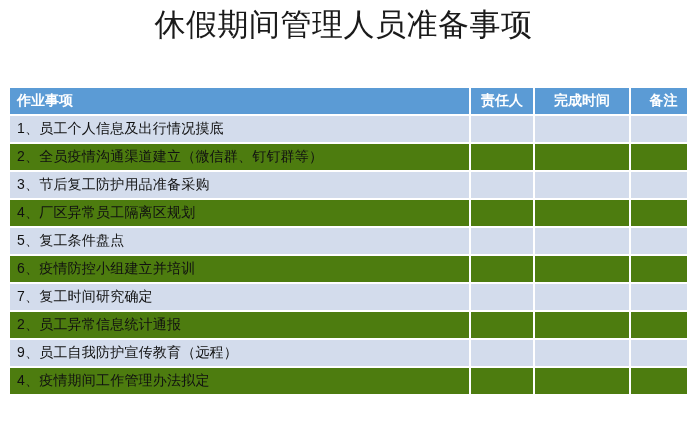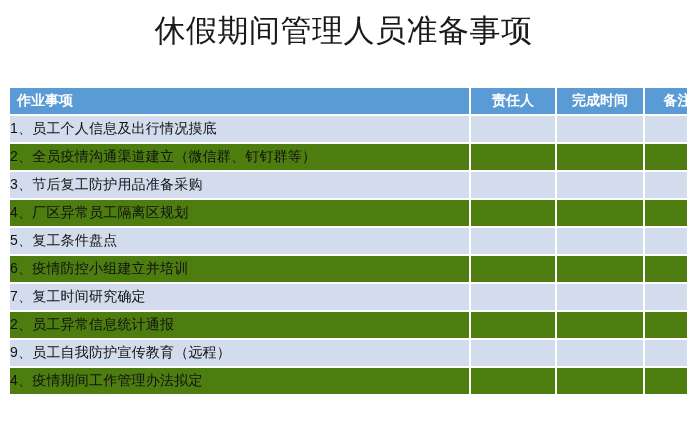--- a/index.html
+++ b/index.html
@@ -16,21 +16,21 @@
   .page {
     position: relative;
     width: 687px;
     height: 424px;
     background: #ffffff;
     box-sizing: border-box;
   }
   .title {
     position: absolute;
     left: 0;
-    top: 10px;
+    top: 4px;
     width: 687px;
     text-align: center;
     font-size: 31px;
     line-height: 42px;
     font-weight: 400;
     color: #1a1a1a;
     letter-spacing: 0.5px;
     white-space: nowrap;
   }
   .table-wrap {
@@ -70,31 +70,32 @@
     padding-left: 7px;
   }
   tbody tr.odd td {
     background: #d3dcec;
   }
   tbody tr.even td {
     background: #4d7c0f;
   }
   tbody td.task {
     text-align: left;
+    padding-left: 7px;
     color: #111111;
     font-size: 14px;
     white-space: nowrap;
     letter-spacing: 0.2px;
   }
   tbody td.blank {
     text-align: center;
   }
   .col-task  { width: 460px; }
-  .col-owner { width: 86px; }
-  .col-time  { width: 88px; }
+  .col-owner { width: 64px; }
+  .col-time  { width: 96px; }
   .col-note  { width: 66px; }
 </style>
 </head>
 <body>
 
 <div class="page">
 
   <div class="title">休假期间管理人员准备事项</div>
 
   <div class="table-wrap">

